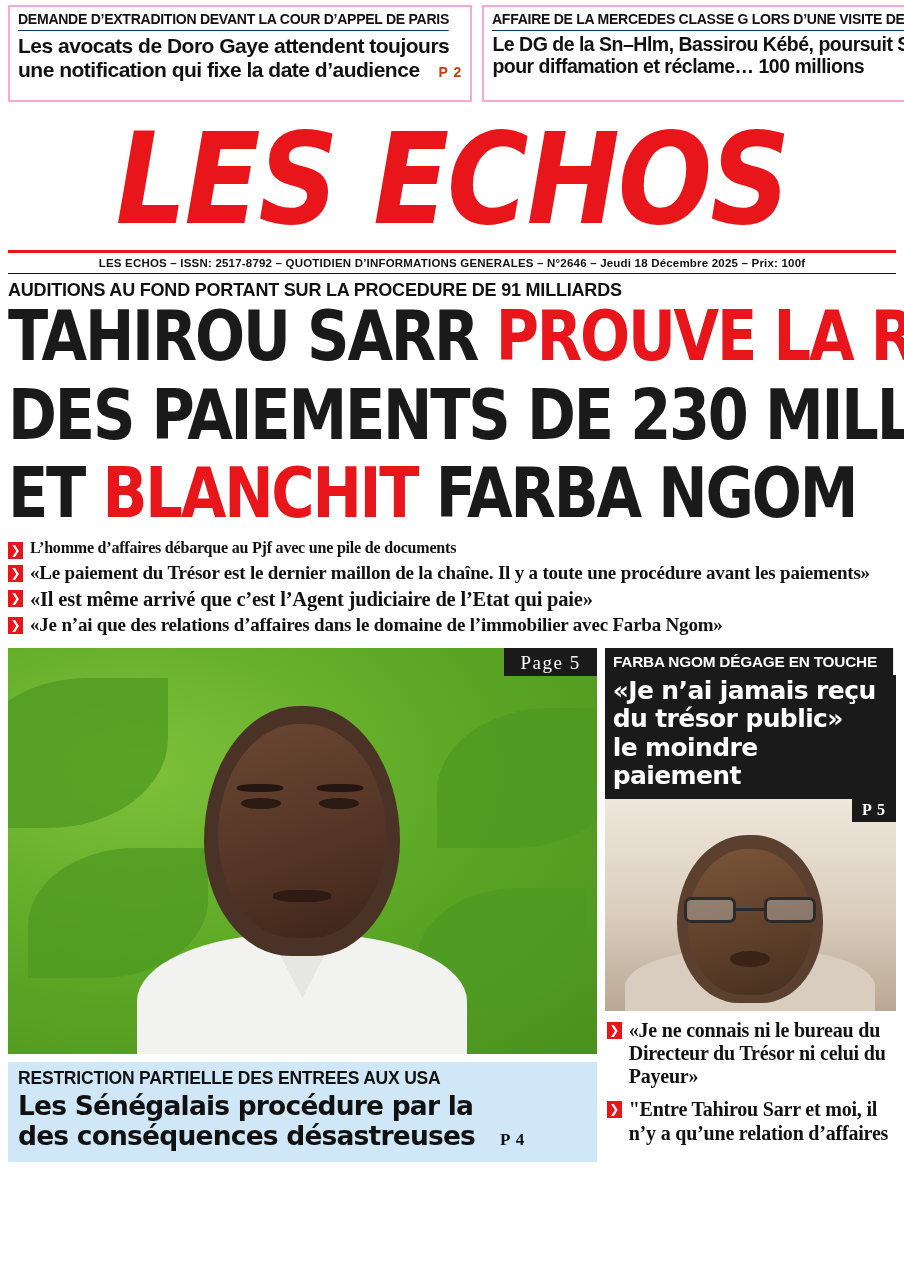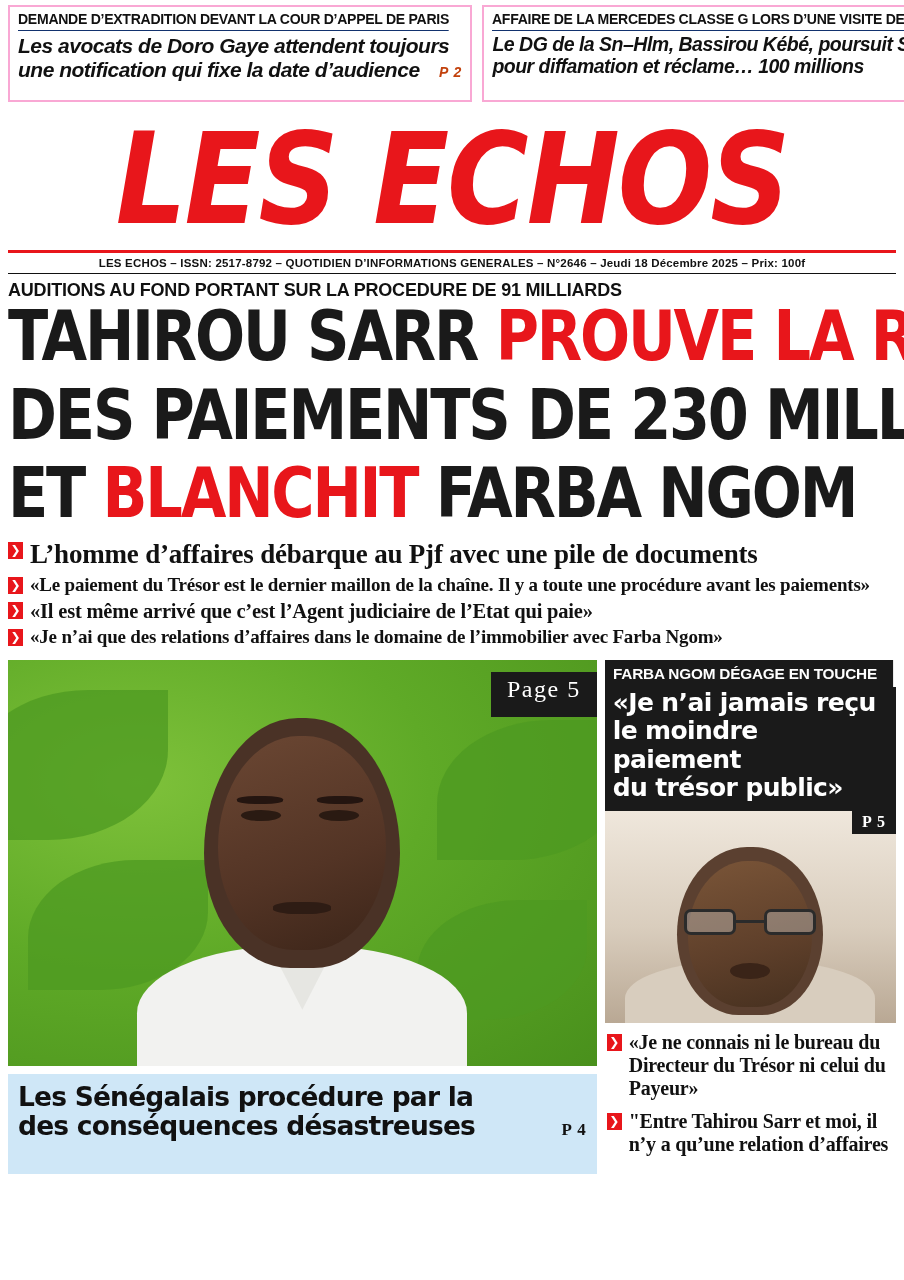--- a/index.html
+++ b/index.html
@@ -45,21 +45,20 @@
     transform: scaleX(0.97);
     transform-origin: left center;
   }
   .teaser-head {
     font-family: "Liberation Sans", sans-serif;
     font-weight: bold;
     font-size: 21px;
     line-height: 1.12;
     color: #111;
     letter-spacing: -0.5px;
-    font-style: italic;
   }
   .teaser-head.small {
     font-size: 19.5px;
   }
   .teaser-page {
     font-size: 14px;
     font-weight: bold;
     color: #c2410c;
     letter-spacing: 1px;
   }
@@ -149,21 +148,21 @@
     font-family: "DejaVu Sans", sans-serif;
   }
   .bullet-text {
     font-family: "Liberation Serif", serif;
     font-size: 20.5px;
     font-weight: bold;
     color: #111;
     line-height: 1.18;
     letter-spacing: -0.2px;
   }
-  .bullet-text.t1 { font-size: 27px; }
+  .bullet-text.t1 { font-size: 16px; }
   .bullet-text.sm { font-size: 19px; }
 
   
   .bottom {
     display: flex;
     gap: 8px;
     padding: 8px 8px 0 8px;
   }
   .col-left { width: 594px; }
   .col-right { width: 294px; }
@@ -247,27 +246,27 @@
   .collar {
     position: absolute;
     bottom: 56px; left: 50%;
     transform: translateX(-50%);
     width: 66px; height: 64px;
     background: #e6e6e2;
     clip-path: polygon(50% 100%, 0 0, 100% 0);
   }
   .page-tag {
     position: absolute;
-    top: 12px; right: 0;
+    top: 0; right: 0;
     background: #1a1a1a;
     color: #fff;
     font-family: "Liberation Serif", serif;
-    font-size: 24px;
+    font-size: 19px;
     letter-spacing: 1.5px;
-    padding: 4px 16px 14px 16px;
+    padding: 4px 16px 2px 16px;
   }
 
   .usa-box {
     margin-top: 8px;
     background: #cfe7f7;
     padding: 6px 10px 4px 10px;
     height: 100px;
   }
   .usa-kicker {
     font-size: 17.5px;
@@ -282,21 +281,20 @@
     font-size: 26.5px;
     line-height: 1.12;
     color: #111;
     letter-spacing: -0.8px;
     margin-top: 2px;
   }
   .usa-last {
     display: flex;
     align-items: baseline;
     gap: 25px;
-    justify-content: space-between;
   }
   .usa-page {
     font-family: "Liberation Serif", serif;
     font-size: 17px;
     font-weight: bold;
     letter-spacing: 1px;
   }
 
   
   .fn-kicker {
@@ -492,38 +490,39 @@
           <div class="brow r"></div>
           <div class="eye l"></div>
           <div class="eye r"></div>
           <div class="mouth"></div>
         </div>
 
         <div class="page-tag">Page 5</div>
       </div>
 
       <div class="usa-box">
+        <div class="usa-kicker">RESTRICTION PARTIELLE DES ENTREES AUX USA</div>
         <div class="usa-head">
           <div>Les Sénégalais procédure par la</div>
           <div class="usa-last">
             <span>des conséquences désastreuses</span>
             <span class="usa-page">P 4</span>
           </div>
         </div>
       </div>
 
     </div>
 
     <div class="col-right">
 
       <div class="fn-kicker">FARBA NGOM DÉGAGE EN TOUCHE</div>
       <div class="fn-head">
         <div>«Je n’ai jamais reçu</div>
+        <div>du trésor public»</div>
         <div>le moindre paiement</div>
-        <div>du trésor public»</div>
       </div>
 
       <div class="photo-small">
         <div class="p2-shirt"></div>
         <div class="p2-head"></div>
         <div class="p2-face"></div>
         <div class="glasses">
           <div class="lens l"></div>
           <div class="bridge"></div>
           <div class="lens r"></div>

